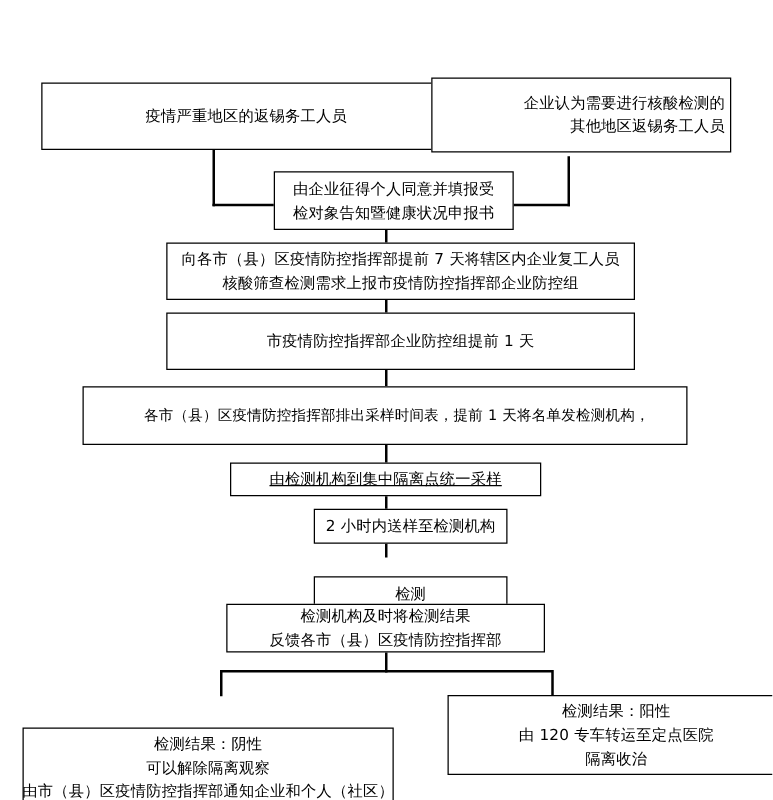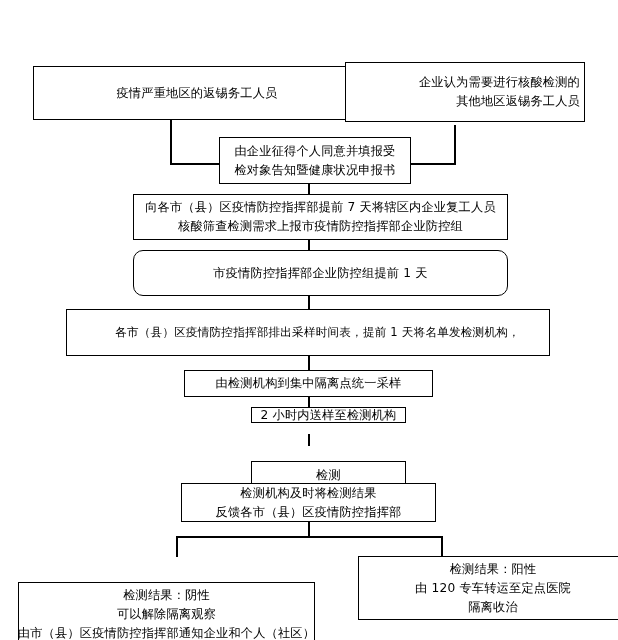--- a/index.html
+++ b/index.html
@@ -101,33 +101,33 @@
   <div class="node" style="left:219px; top:137px; width:192px; height:47px;">
     <span class="ln">由企业征得个人同意并填报受</span>
     <span class="ln">检对象告知暨健康状况申报书</span>
   </div>
 
   <div class="node" style="left:133px; top:194px; width:375px; height:46px;">
     <span class="ln">向各市（县）区疫情防控指挥部提前 7 天将辖区内企业复工人员</span>
     <span class="ln">核酸筛查检测需求上报市疫情防控指挥部企业防控组</span>
   </div>
 
-  <div class="node" style="left:133px; top:250px; width:375px; height:46px;border-radius:10px;">
+  <div class="node" style="left:133px; top:250px; width:375px; height:46px;">
     <span class="ln">市疫情防控指挥部企业防控组提前 1 天</span>
   </div>
 
   <div class="node" style="left:66px; top:309px; width:484px; height:47px; font-size:11.6px;padding-left:23px;">
     <span class="ln">各市（县）区疫情防控指挥部排出采样时间表，提前 1 天将名单发检测机构，</span>
   </div>
 
-  <div class="node" style="left:184px; top:370px; width:249px; height:27px;">
+  <div class="node" style="left:184px; top:370px; width:249px; height:27px;text-decoration:underline;">
     <span class="ln">由检测机构到集中隔离点统一采样</span>
   </div>
 
-  <div class="node" style="left:251px; top:407px; width:155px; height:16px;">
+  <div class="node" style="left:251px; top:407px; width:155px; height:28px;">
     <span class="ln">2 小时内送样至检测机构</span>
   </div>
 
   <div class="node" style="left:251px; top:445px; width:155px; height:28px;margin-top:16px;">
     <span class="ln">检测</span>
   </div>
 
   <div class="node" style="left:181px; top:483px; width:255px; height:39px;">
     <span class="ln">检测机构及时将检测结果</span>
     <span class="ln">反馈各市（县）区疫情防控指挥部</span>

